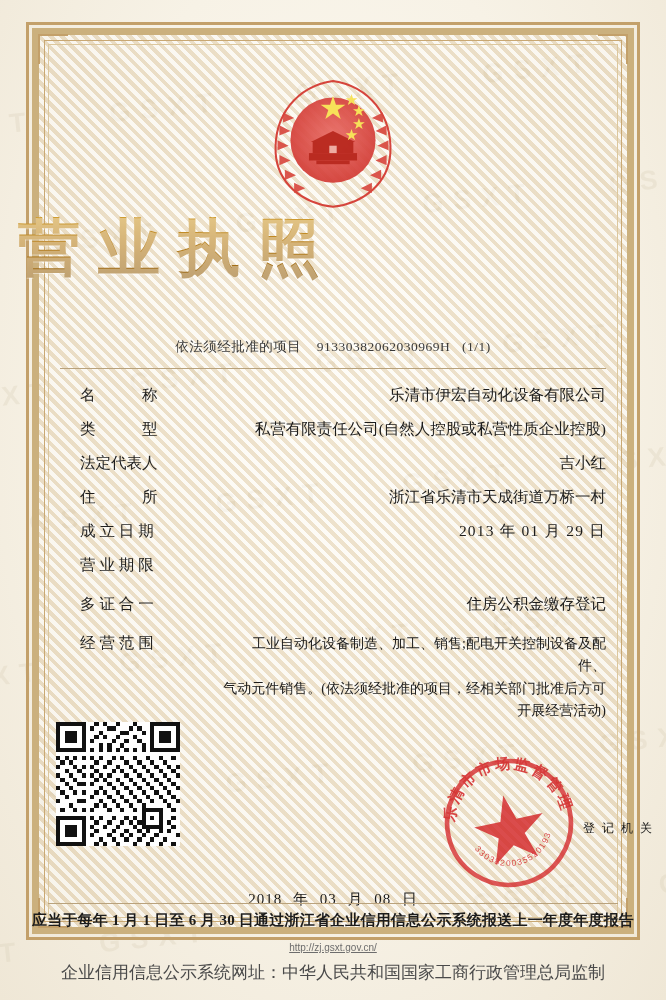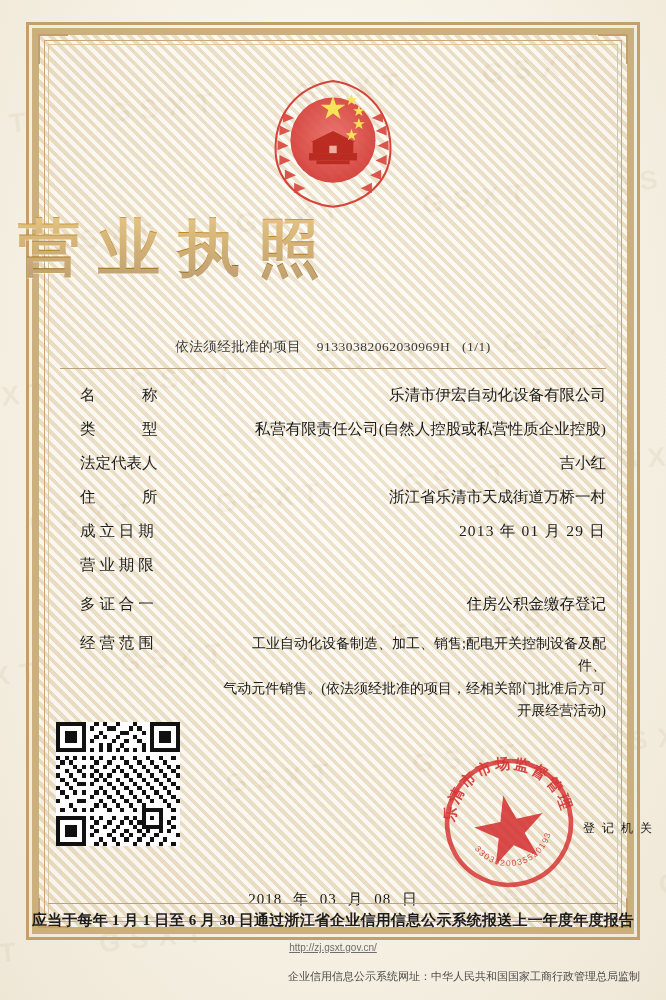--- a/index.html
+++ b/index.html
@@ -268,22 +268,22 @@
     margin-top: 6px;
   }
   .url-line u { text-decoration: underline; }
 
   .footer {
     position: absolute;
     left: 26px;
     right: 26px;
     bottom: 16px;
     display: flex;
-    justify-content: flex-end;
-    font-size: 11px;
+    justify-content: center;
+    font-size: 17px;
     color: #4a4a4a;
   }
 </style>
 </head>
 <body>
 
 <div class="page">
 
   <div class="wm-layer">
     <div class="wm-row" style="left:-80px; top:60px;">GSXT　　GSXT　　GSXT　　GSXT　　GSXT　　GSXT</div>

